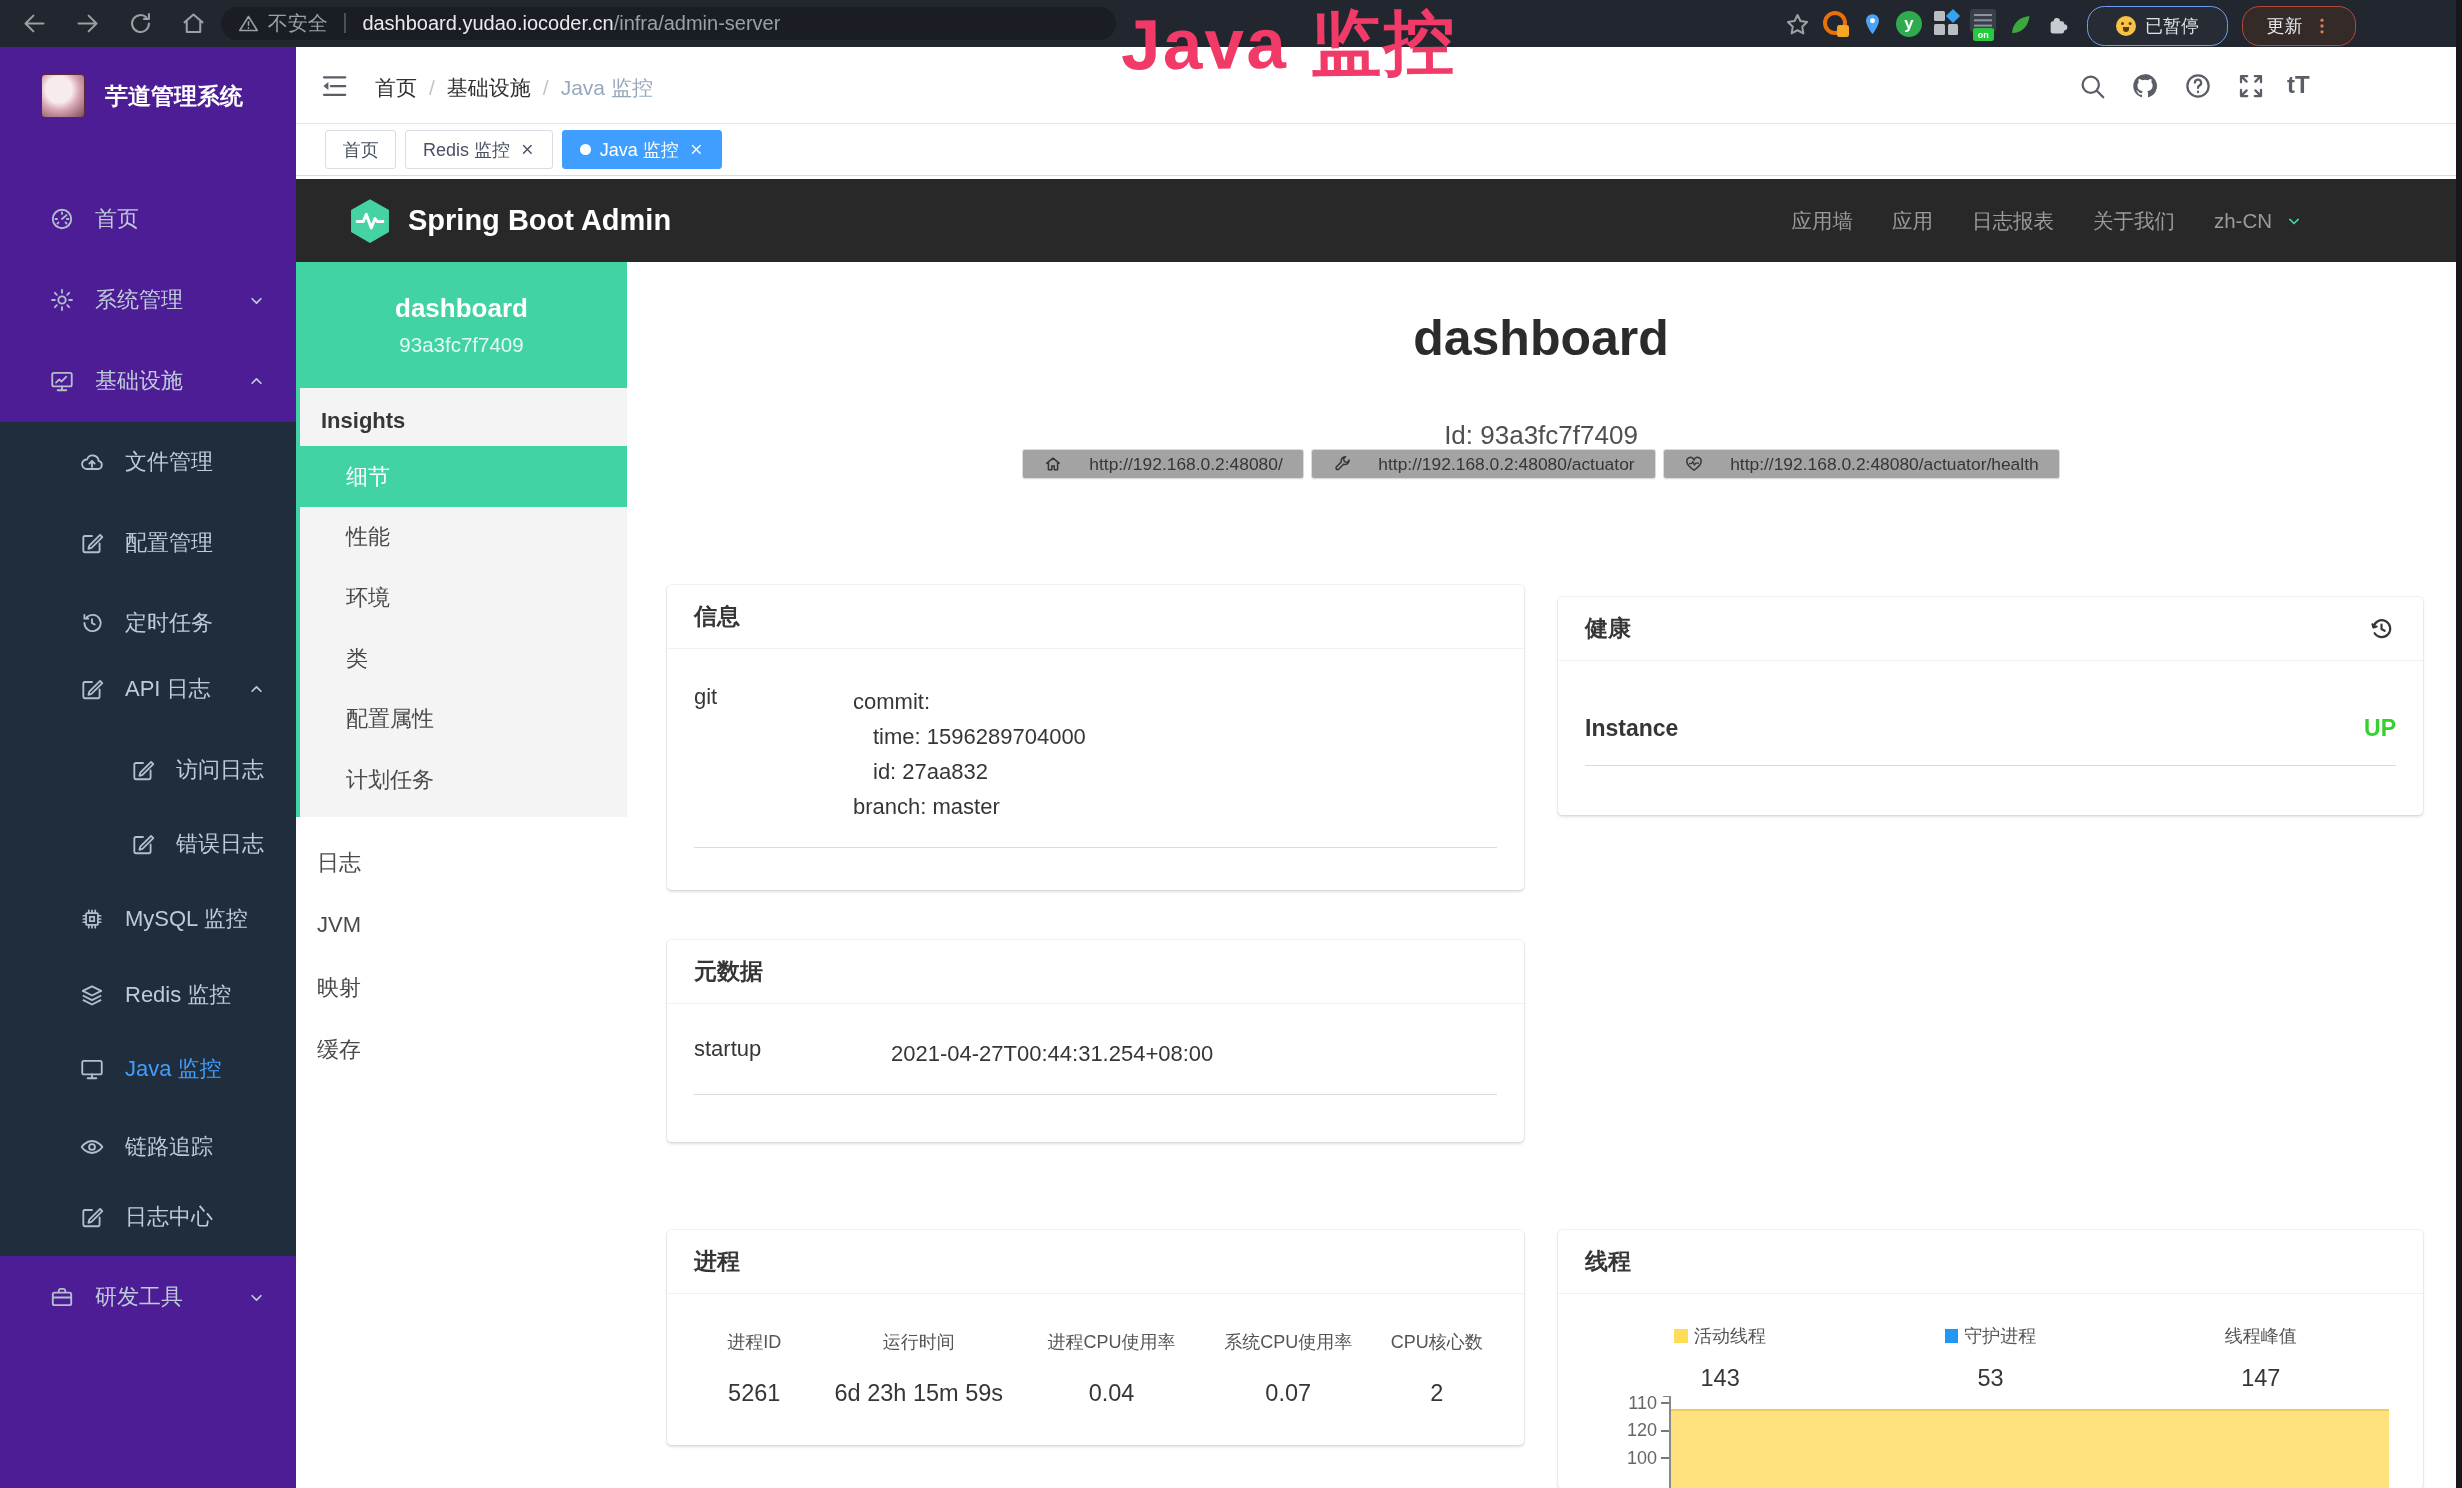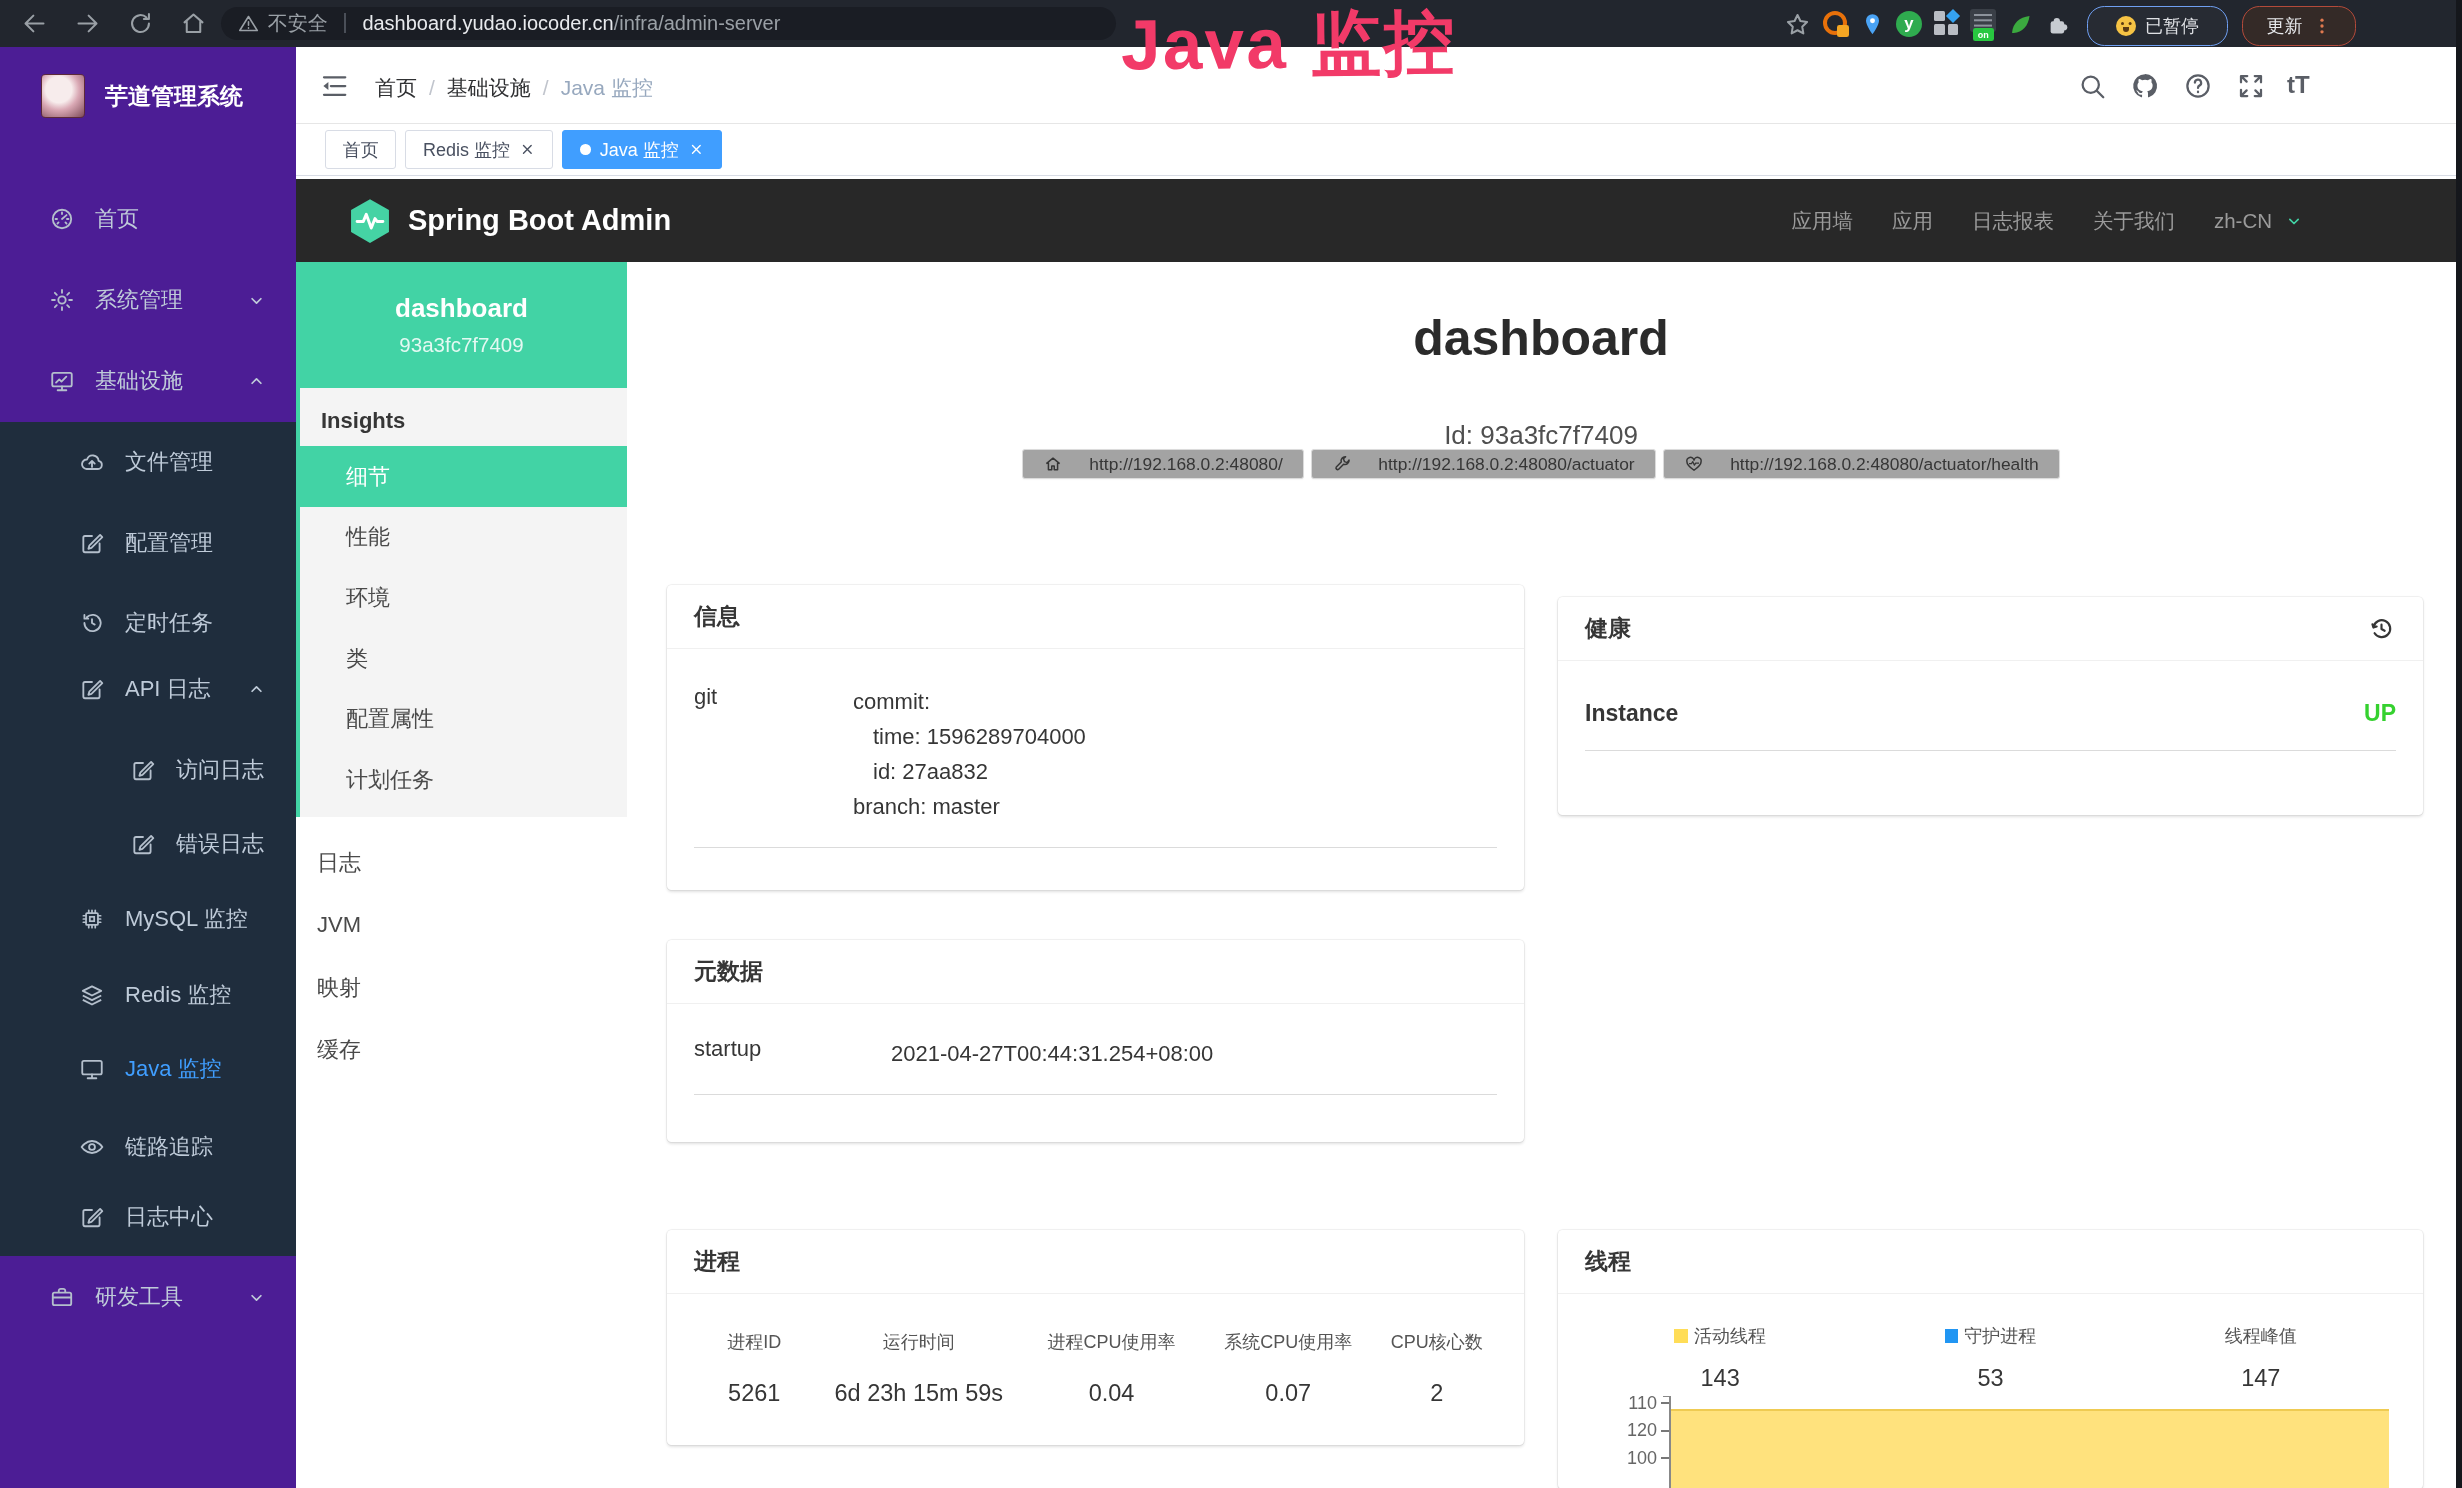--- a/index.html
+++ b/index.html
@@ -91,21 +91,21 @@
   .lbtn svg { width:20px; height:20px; color:#363636; }
 
   .card { position:absolute; background:#fff; border-radius:4.6px; box-shadow:0 1.5px 3px rgba(10,10,10,.12), 0 0 0 0.8px rgba(10,10,10,.06); }
   .card-h { height:64px; display:flex; align-items:center; justify-content:space-between; padding:0 27px; border-bottom:1.5px solid #f0f0f0; font-size:23px; font-weight:bold; color:#363636; }
   .card-b { padding:6px 27px 23px; }
   .kv { display:flex; border-bottom:1.5px solid #dbdbdb; padding-bottom:23px; margin-top:29px; }
   .kv .k { width:159px; font-size:22px; color:#363636; flex:none; }
   .kv .k.wide { width:197px; }
   .kv .v { font-size:22px; color:#363636; line-height:35px; }
   .kv .v .ind { padding-left:20px; }
-  .kv2 { display:flex; justify-content:space-between; align-items:center; margin-top:33px; padding-bottom:23px; border-bottom:1.5px solid #dbdbdb; }
+  .kv2 { display:flex; justify-content:space-between; align-items:center; margin-top:48px; padding-bottom:23px; border-bottom:1.5px solid #dbdbdb; }
   .kv2 .k { font-size:23px; font-weight:bold; color:#363636; }
   .kv2 .up { font-size:23px; font-weight:bold; color:#35d12f; }
   .hist-ic { width:29px; height:29px; color:#363636; }
 
   .ptable { display:flex; margin-top:30px; text-align:center; }
   .pcol .pl { font-size:18px; color:#555; }
   .pcol .pv { font-size:23.5px; color:#363636; margin-top:26px; }
 
   .tstats { display:flex; text-align:center; margin-top:24px; }
   .tcol { width:33.33%; }

